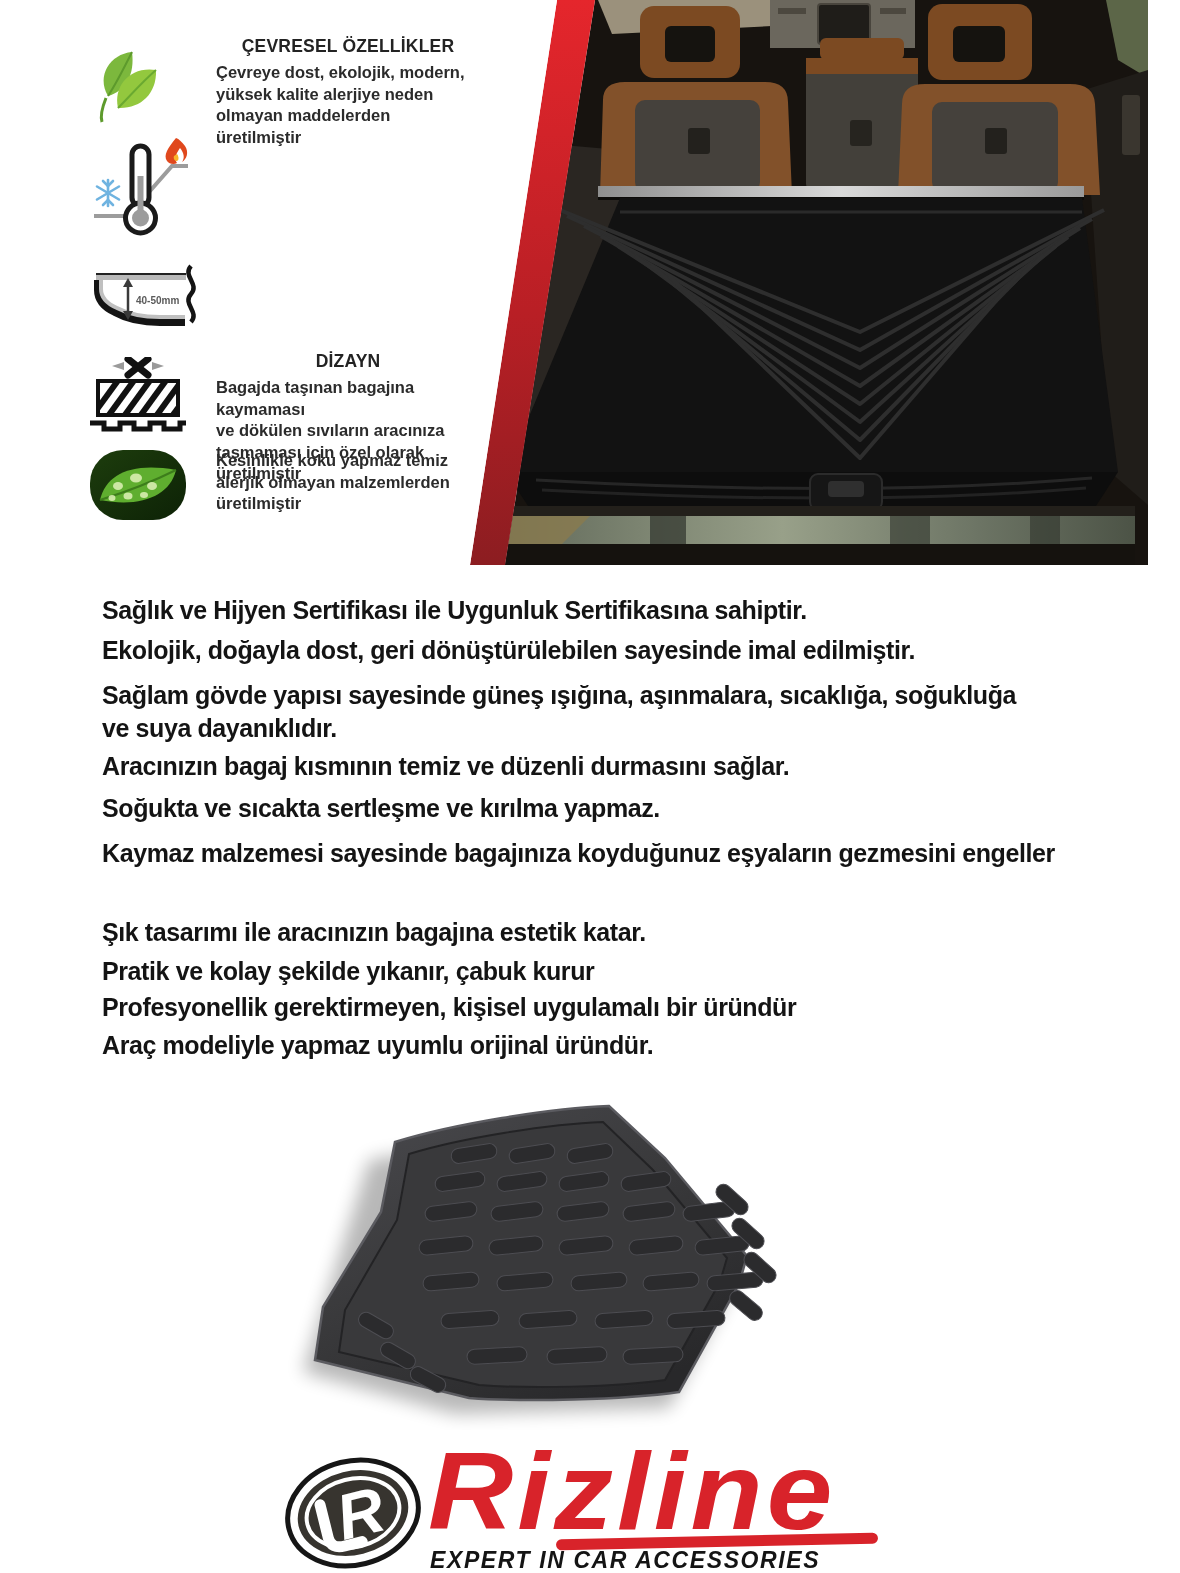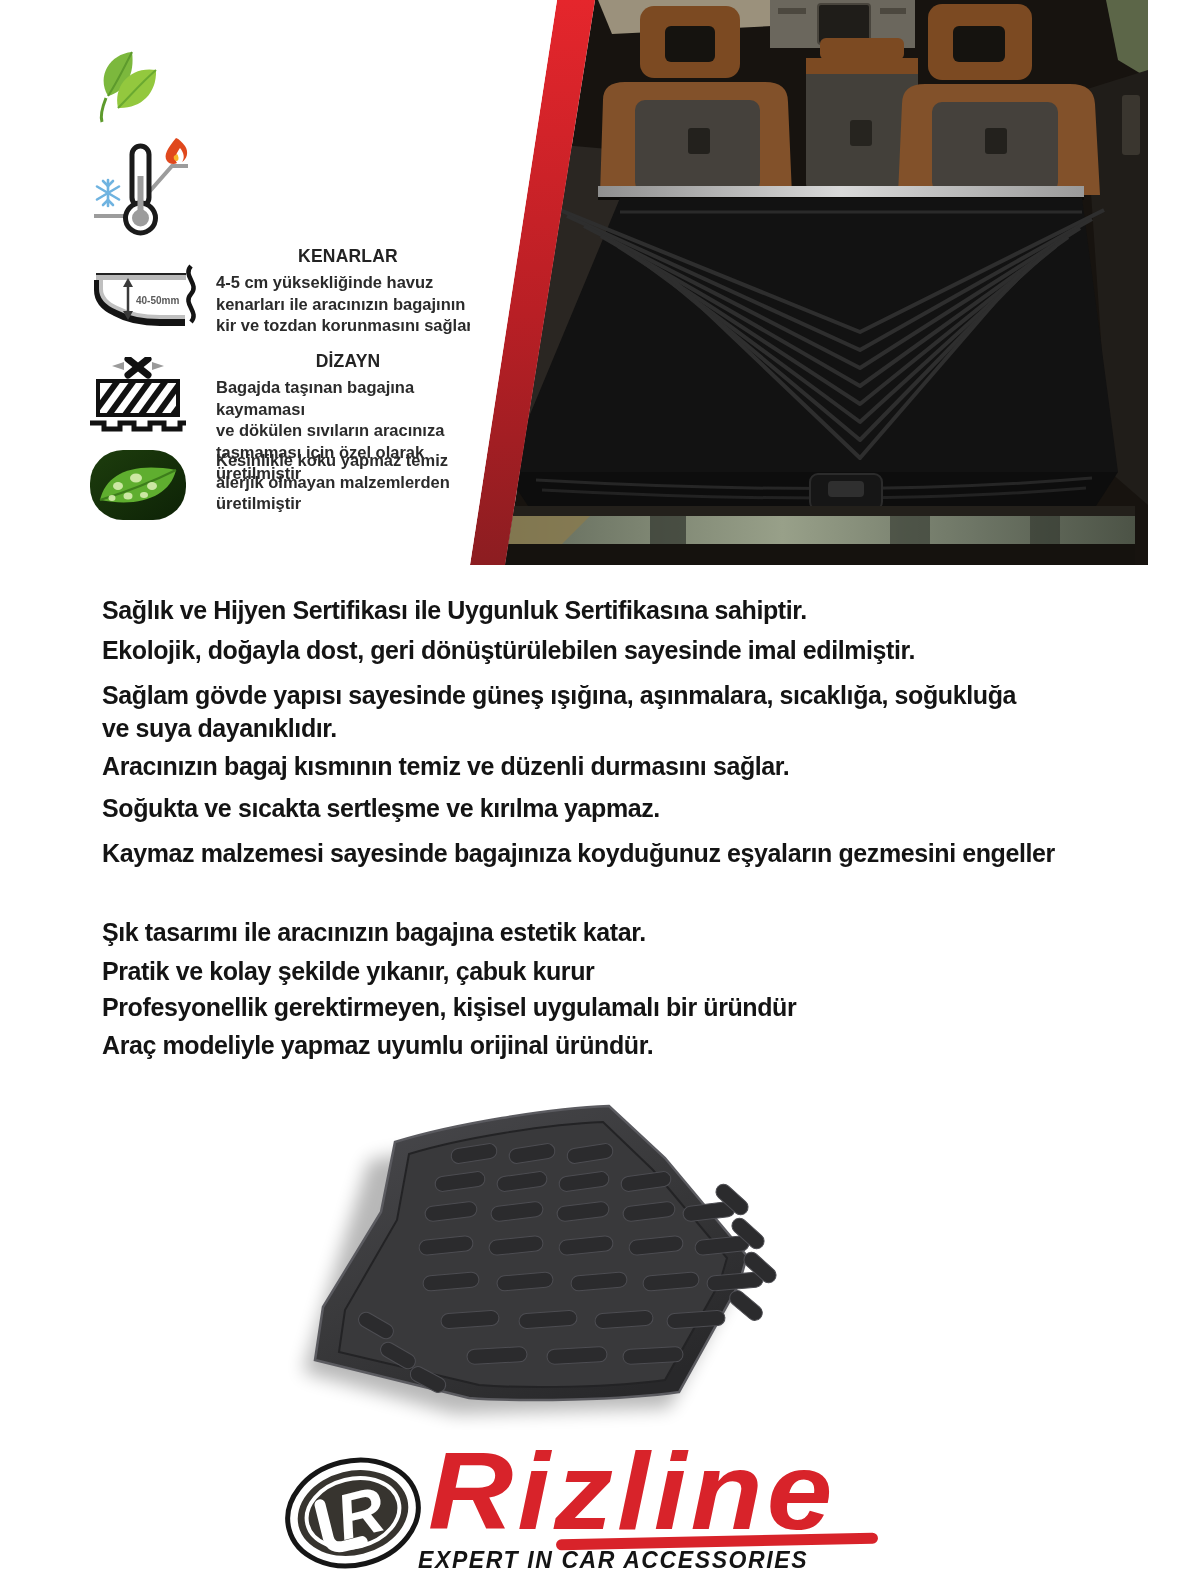--- a/index.html
+++ b/index.html
@@ -23,37 +23,43 @@
   .product-photo{position:absolute;left:283px;top:1080px;}
 
   
   .logo{position:absolute;left:282px;top:1448px;width:660px;height:125px;}
   .emblem{position:absolute;left:0;top:4px;}
   .logo-script{position:absolute;left:146px;top:-16px;font-size:118px;line-height:1;
                font-style:italic;font-weight:900;letter-spacing:4px;color:#d8232a;
                transform:scaleY(.92);}
   .logo-underline{position:absolute;left:274px;top:88px;width:322px;height:11px;
                   background:#d8232a;border-radius:6px;transform:rotate(-1.2deg);}
-  .logo-tagline{position:absolute;left:136px;top:99px;font-size:23px;font-weight:800;
+  .logo-tagline{position:absolute;left:148px;top:99px;font-size:23px;font-weight:800;
                 font-style:italic;letter-spacing:1.6px;color:#141414;white-space:nowrap;}
 </style>
 </head>
 <body>
 
 <div class="page">
 
   <section class="feat" style="top:34px">
     <div class="feat-icon" style="top:12px">
       <svg width="76" height="80" viewBox="0 0 76 80">
         <path d="M20 50 C8 30 22 8 44 6 C47 28 38 45 20 50 Z" fill="#7cb83d"></path>
         <path d="M30 62 C25 40 42 20 68 24 C69 48 52 63 30 62 Z" fill="#93c83e"></path>
         <path d="M44 6 C36 22 28 38 20 50" stroke="#5d9a2c" stroke-width="2" fill="none"></path>
         <path d="M68 24 C54 36 42 50 30 62" stroke="#6aa930" stroke-width="2" fill="none"></path>
         <path d="M18 52 C14 62 12 70 14 76" stroke="#5d9a2c" stroke-width="3" fill="none"></path>
       </svg>
+    </div>
+    <div class="feat-text" style="top:2px">
+      <div class="feat-title">ÇEVRESEL ÖZELLİKLER</div>
+      <div class="feat-line">Çevreye dost, ekolojik, modern,</div>
+      <div class="feat-line">yüksek kalite alerjiye neden</div>
+      <div class="feat-line">olmayan maddelerden üretilmiştir</div>
     </div>
   </section>
 
   <section class="feat" style="top:140px">
     <div class="feat-icon" style="top:-6px">
       <svg width="104" height="108" viewBox="0 0 104 108">
         <polyline points="6,82 40,82 84,32 100,32" stroke="#9c9c9c" stroke-width="4" fill="none"></polyline>
         <rect x="44" y="12" width="17" height="60" rx="8.5" fill="#ffffff" stroke="#1a1a1a" stroke-width="5"></rect>
         <circle cx="52.5" cy="84" r="15" fill="#ffffff" stroke="#1a1a1a" stroke-width="5"></circle>
         <circle cx="52.5" cy="84" r="8.5" fill="#9c9c9c"></circle>
@@ -79,26 +85,20 @@
         <rect x="8" y="22" width="90" height="6" fill="#b9b9b9"></rect>
         <line x1="8" y1="22" x2="98" y2="22" stroke="#222" stroke-width="2"></line>
         <path d="M10 28 L10 38 Q10 52 27 60 Q45 70 72 70 L97 70" stroke="#141414" stroke-width="8" fill="none"></path>
         <path d="M13 28 L13 37 Q13 49 29 56 Q46 65 72 65 L97 65" stroke="#c0c0c0" stroke-width="4" fill="none"></path>
         <line x1="40" y1="33" x2="40" y2="62" stroke="#3a3a3a" stroke-width="2.5"></line>
         <polygon points="40,26 35,35 45,35" fill="#3a3a3a"></polygon>
         <polygon points="40,68 35,59 45,59" fill="#3a3a3a"></polygon>
         <text x="48" y="52" font-size="10" font-weight="700" fill="#5a5a5a">40-50mm</text>
         <path d="M103 14 C94 24 112 32 103 42 C94 52 112 60 103 70" stroke="#141414" stroke-width="4.5" fill="none"></path>
       </svg>
-    </div>
-    <div class="feat-text" style="top:3px">
-      <div class="feat-title">KENARLAR</div>
-      <div class="feat-line">4-5 cm yüksekliğinde havuz</div>
-      <div class="feat-line">kenarları ile aracınızın bagajının</div>
-      <div class="feat-line">kir ve tozdan korunmasını sağlar</div>
     </div>
   </section>
 
   <section class="feat" style="top:349px">
     <div class="feat-icon" style="top:8px">
       <svg width="100" height="80" viewBox="0 0 100 80">
         <defs>
           <clipPath id="hatchClip">
               <rect x="10" y="24" width="80" height="34"></rect>
             </clipPath>

